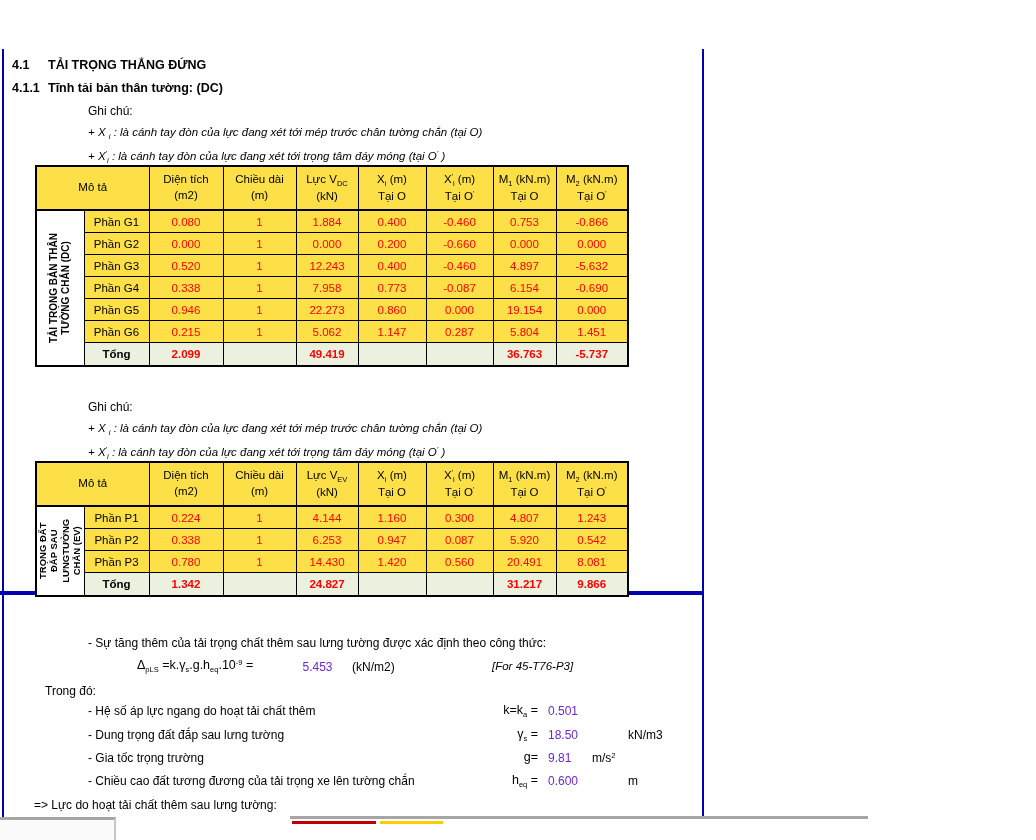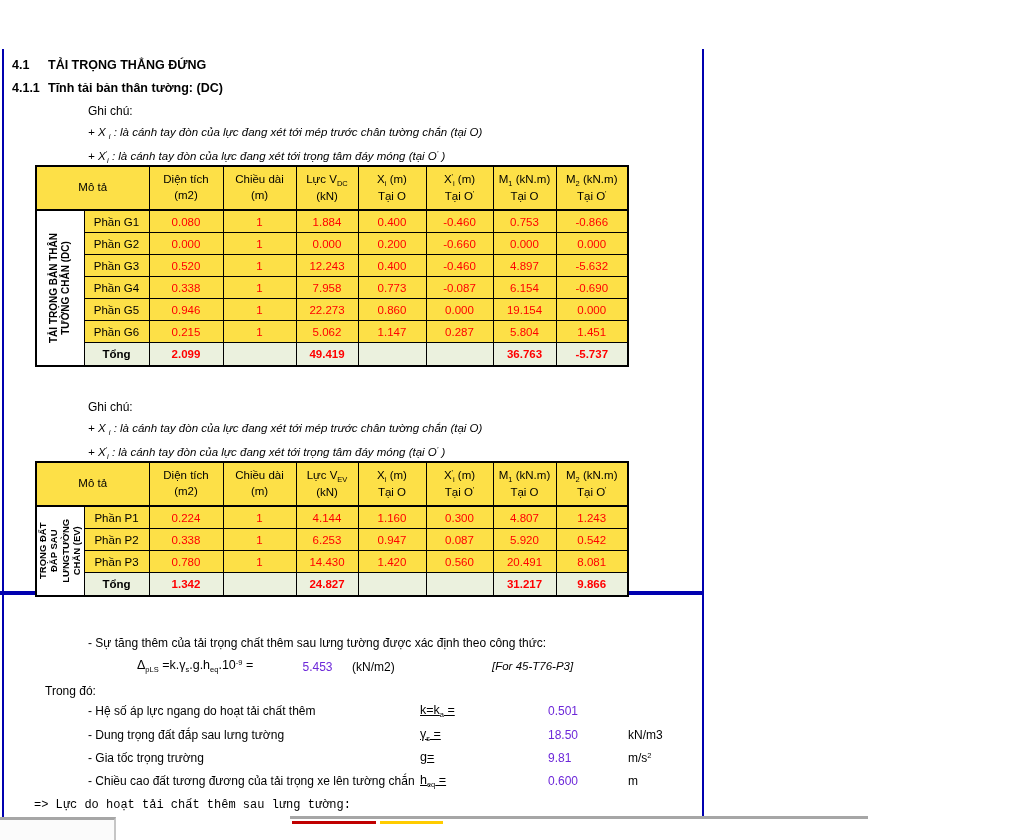--- a/index.html
+++ b/index.html
@@ -22,21 +22,21 @@
   .calc-table thead th{height:42px;font-weight:normal;border-bottom:2px solid #000;line-height:1.35;}
   .calc-table tbody td{height:21px;}
   .calc-table td.val{color:#FF0000;}
   .calc-table td.rowlabel{color:#000;}
   .calc-table tr.total-row td{background:#EBF1DE;height:22px;font-weight:bold;}
   .calc-table td.vlabel{position:relative;background:#fff;}
   .vlabel-box{position:absolute;left:0;top:0;right:0;bottom:0;display:flex;align-items:center;justify-content:center;}
   .vlabel-rot{transform:rotate(-90deg);font-weight:bold;white-space:nowrap;text-align:center;line-height:1.2;}
   
   .formula{font-size:12.5px;white-space:nowrap;}
-  .sym{font-size:12.5px;white-space:nowrap;text-decoration:underline;}
+  .sym{font-size:12.5px;white-space:nowrap;text-align:right;}
   .unit{font-size:12px;white-space:nowrap;}
   
   .frag-box{position:absolute;border-top:3px solid #A6A6A6;border-right:2px solid #C6C6C6;background:#FBFBFB;}
   .frag-line{position:absolute;}
 </style>
 </head>
 <body>
 
 <div class="page">
 
@@ -305,27 +305,27 @@
   <div class="abs body-text red" style="left:548px;top:704px;">0.501</div>
 
   <div class="abs body-text" style="left:88px;top:728px;">- Dung trọng đất đắp sau lưng tường</div>
   <div class="abs sym" style="left:420px;top:727px;width:118px;"><span>γ</span><sub>s</sub><span> =</span></div>
   <div class="abs body-text red" style="left:548px;top:728px;">18.50</div>
   <div class="abs unit" style="left:628px;top:728px;"><span>kN/m3</span></div>
 
   <div class="abs body-text" style="left:88px;top:751px;">- Gia tốc trọng trường</div>
   <div class="abs sym" style="left:420px;top:750px;width:118px;"><span>g=</span></div>
   <div class="abs body-text red" style="left:548px;top:751px;">9.81</div>
-  <div class="abs unit" style="left:628px;top:751px;"><span>m/s</span><sup>2</sup></div>
+  <div class="abs unit" style="left:592px;top:751px;"><span>m/s</span><sup>2</sup></div>
 
   <div class="abs body-text" style="left:88px;top:774px;">- Chiều cao đất tương đương của tải trọng xe lên tường chắn</div>
   <div class="abs sym" style="left:420px;top:773px;width:118px;"><span>h</span><sub>eq</sub><span> =</span></div>
   <div class="abs body-text red" style="left:548px;top:774px;">0.600</div>
   <div class="abs unit" style="left:628px;top:774px;"><span>m</span></div>
 
-  <div class="abs body-text" style="left:34px;top:798px;font-family:Liberation Mono, monospace;">=&gt; Lực do hoạt tải chất thêm sau lưng tường:</div>
+  <div class="abs body-text" style="left:34px;top:798px;">=&gt; Lực do hoạt tải chất thêm sau lưng tường:</div>
 
   <div class="frag-box" style="left:0px;top:817px;width:114px;height:23px;"></div>
   <div class="frag-line" style="left:290px;top:816px;width:695px;height:3px;background:#A6A6A6;"></div>
   <div class="frag-line" style="left:292px;top:821px;width:84px;height:3px;background:#C00000;"></div>
   <div class="frag-line" style="left:380px;top:821px;width:63px;height:3px;background:#FFCC00;"></div>
 
 </div>
 
 </body></html>

